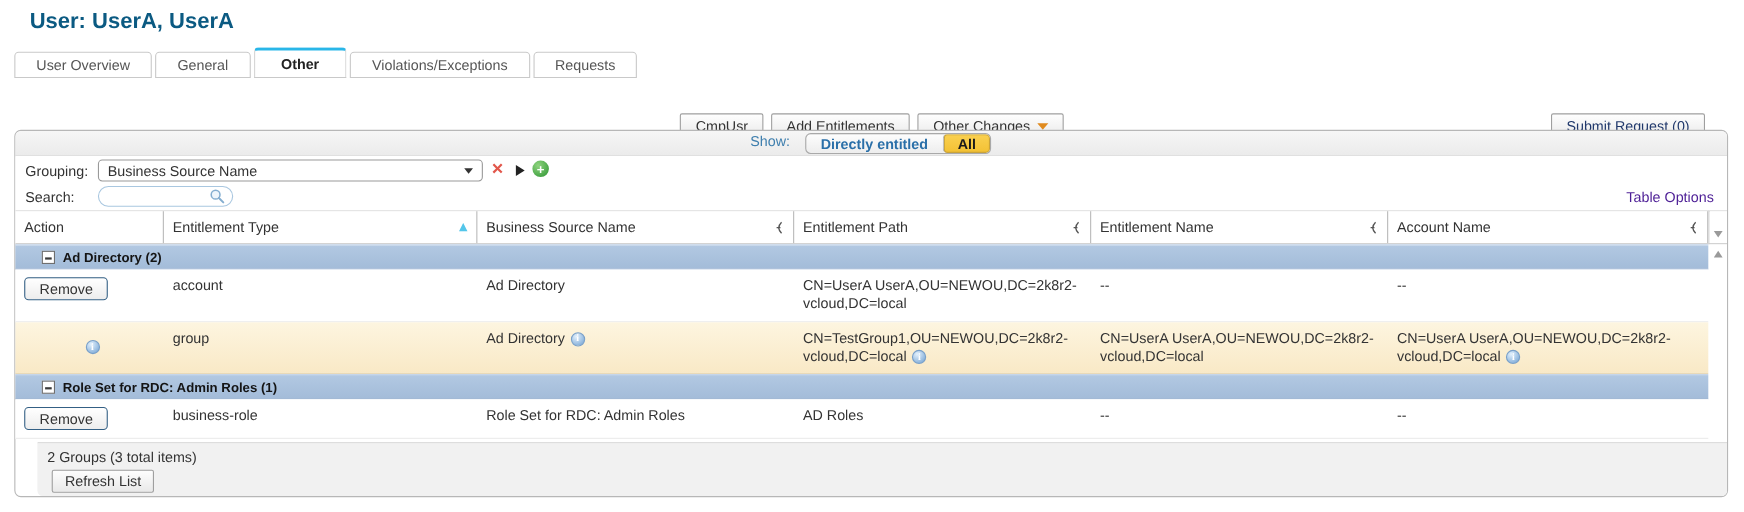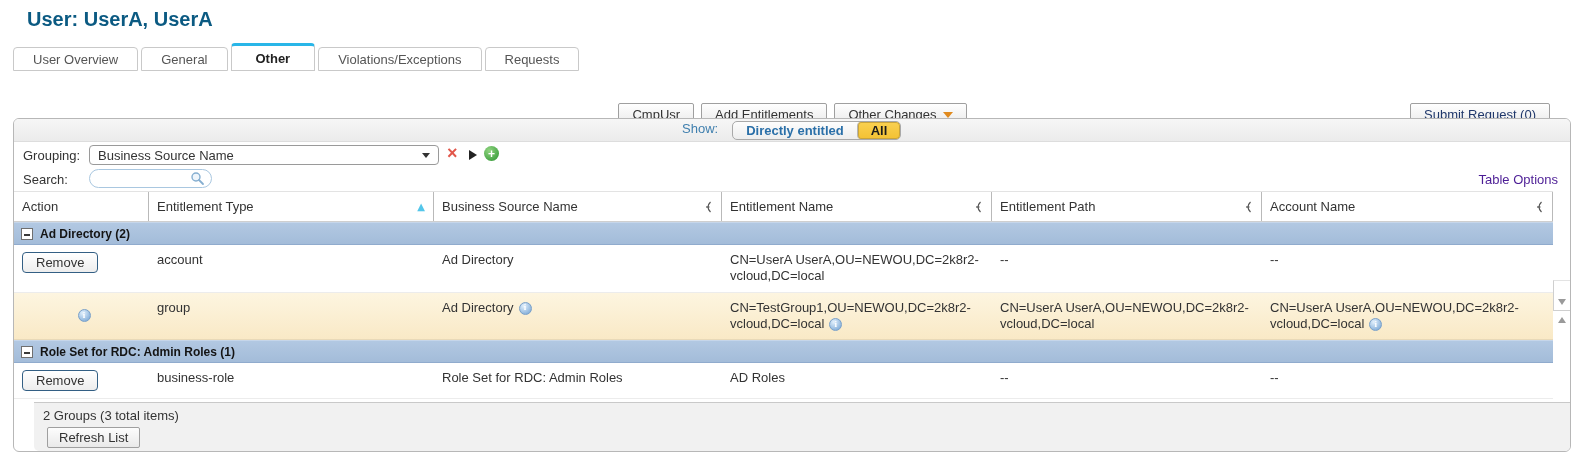--- a/index.html
+++ b/index.html
@@ -45,31 +45,31 @@
   .icon-apply { position:absolute; left:455px; top:8px; width:0; height:0; border-top:5px solid transparent; border-bottom:5px solid transparent; border-left:8px solid #222; cursor:pointer; }
   .icon-add { position:absolute; left:470px; top:4px; width:15px; height:15px; border-radius:50%;
               background:radial-gradient(circle at 35% 30%, #8fd47f, #44a344 75%); color:#fff; font-size:12px; font-weight:bold;
               display:flex; align-items:center; justify-content:center; line-height:1; cursor:pointer; }
   .search-box { position:absolute; left:75px; top:27px; width:123px; height:19px; border:1px solid #a9c7e0; border-radius:10px;
                 background:#fff; display:flex; align-items:center; padding:0 6px 0 10px; }
   .search-input { border:none; outline:none; flex:1; font-size:12px; width:80px; background:transparent; }
   .table-options { position:absolute; right:12px; top:30px; font-size:13px; color:#4c1d95; cursor:pointer; }
 
   
-  .table-wrap { position:absolute; left:0; right:0; top:72px; display:flex; align-items:center; }
+  .table-wrap { position:absolute; left:0; right:0; top:72px; display:flex; align-items:flex-start; }
   .grid-col { flex:1; min-width:0; }
   .grid-header { display:flex; border-top:1px solid #e3e3e3; border-bottom:1px solid #cfcfcf; background:#fff; height:31px; }
   .hcell { font-size:13px; color:#333; padding:0 8px; border-right:1px solid #b9b9b9; display:flex; align-items:center; justify-content:space-between; cursor:pointer; }
   .sort-asc { color:#53c6ea; font-size:10px; font-family:"DejaVu Sans",sans-serif; }
   .c0 { width:135px; } .c1 { width:285px; } .c2 { width:288px; } .c3 { width:270px; } .c4 { width:270px; } .c5 { flex:1; }
   .cell { font-size:13px; color:#333; padding:7px 8px; line-height:1.25; overflow-wrap:break-word; }
   .grid-row { display:flex; background:#fff; border-bottom:1px solid #ececec; }
   .grid-row.row-hl { background:linear-gradient(#fdf5e0,#f9e9c6); border-bottom:1px solid #e8d9b8; }
   .group-bar { display:flex; align-items:center; gap:7px; background:linear-gradient(#b2c8e2,#a3bcd9);
-               border-top:1px solid #c6d6ea; border-bottom:1px solid #90abcd; padding:3px 7px; height:23px; cursor:pointer; }
+               border-top:1px solid #c6d6ea; border-bottom:1px solid #90abcd; padding:3px 24px; height:23px; cursor:pointer; }
   .group-label { font-size:12px; font-weight:bold; color:#141414; }
   .minus-box { width:12px; height:12px; background:#fff; border:1px solid #6f6f6f; position:relative; flex:0 0 auto; cursor:pointer; }
   .minus-box::after { content:""; position:absolute; left:2px; right:2px; top:5px; height:2px; background:#3a3a3a; }
   .remove-btn { font-family:"Liberation Sans",sans-serif; font-size:13px; color:#333; background:linear-gradient(#ffffff,#ededed);
                 border:1px solid #335f84; border-radius:4px; padding:2px 13px; cursor:pointer; }
   .info-icon { display:inline-flex; align-items:center; justify-content:center; width:13px; height:13px; border-radius:50%;
                background:radial-gradient(circle at 35% 28%, #e3f1fd, #8cb4dc 75%); border:1px solid #79a0c9;
                color:#fff; font-size:9px; font-weight:bold; font-family:"Liberation Serif",serif; vertical-align:middle; margin-left:5px; cursor:pointer; flex:0 0 auto; }
   .action-cell { display:flex; align-items:flex-start; }
   .action-cell.icon-only { justify-content:center; align-items:center; }
@@ -158,29 +158,29 @@
             <span>Entitlement Type</span>
             <span class="sort-asc">▲</span>
           </div>
           <div class="hcell c2">
             <span>Business Source Name</span>
             <svg class="pin-icon" width="10" height="12" viewBox="0 0 10 12">
               <path d="M7.5 1 Q2.5 6 7.5 11" fill="none" stroke="#555" stroke-width="1.2"></path>
               <line x1="3" y1="6" x2="6.5" y2="6" stroke="#555" stroke-width="1.2"></line>
             </svg>
           </div>
+          <div class="hcell c4">
+            <span>Entitlement Path</span>
+            <svg class="pin-icon" width="10" height="12" viewBox="0 0 10 12">
+              <path d="M7.5 1 Q2.5 6 7.5 11" fill="none" stroke="#555" stroke-width="1.2"></path>
+              <line x1="3" y1="6" x2="6.5" y2="6" stroke="#555" stroke-width="1.2"></line>
+            </svg>
+          </div>
           <div class="hcell c3">
             <span>Entitlement Name</span>
-            <svg class="pin-icon" width="10" height="12" viewBox="0 0 10 12">
-              <path d="M7.5 1 Q2.5 6 7.5 11" fill="none" stroke="#555" stroke-width="1.2"></path>
-              <line x1="3" y1="6" x2="6.5" y2="6" stroke="#555" stroke-width="1.2"></line>
-            </svg>
-          </div>
-          <div class="hcell c4">
-            <span>Entitlement Path</span>
             <svg class="pin-icon" width="10" height="12" viewBox="0 0 10 12">
               <path d="M7.5 1 Q2.5 6 7.5 11" fill="none" stroke="#555" stroke-width="1.2"></path>
               <line x1="3" y1="6" x2="6.5" y2="6" stroke="#555" stroke-width="1.2"></line>
             </svg>
           </div>
           <div class="hcell c5">
             <span>Account Name</span>
             <svg class="pin-icon" width="10" height="12" viewBox="0 0 10 12">
               <path d="M7.5 1 Q2.5 6 7.5 11" fill="none" stroke="#555" stroke-width="1.2"></path>
               <line x1="3" y1="6" x2="6.5" y2="6" stroke="#555" stroke-width="1.2"></line>

